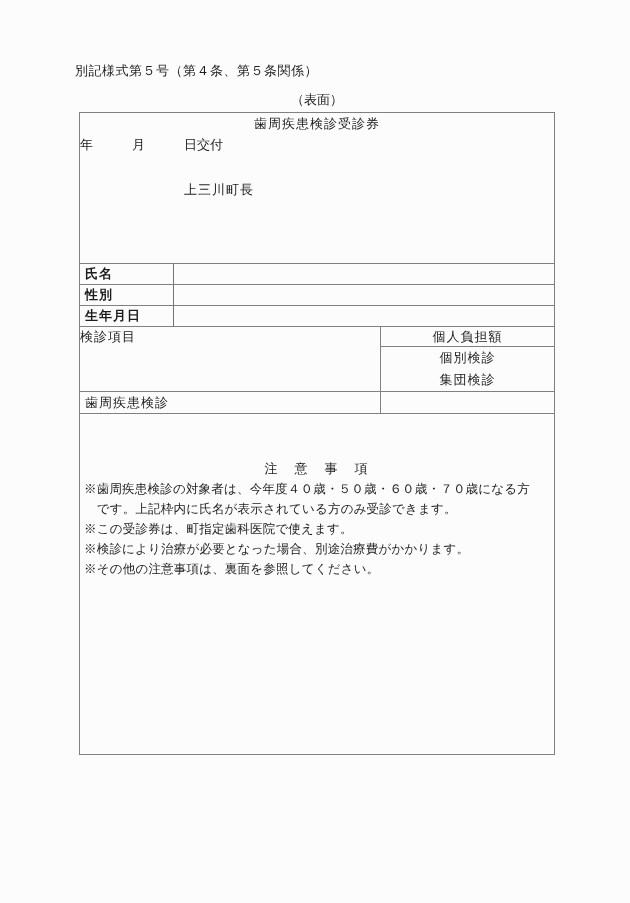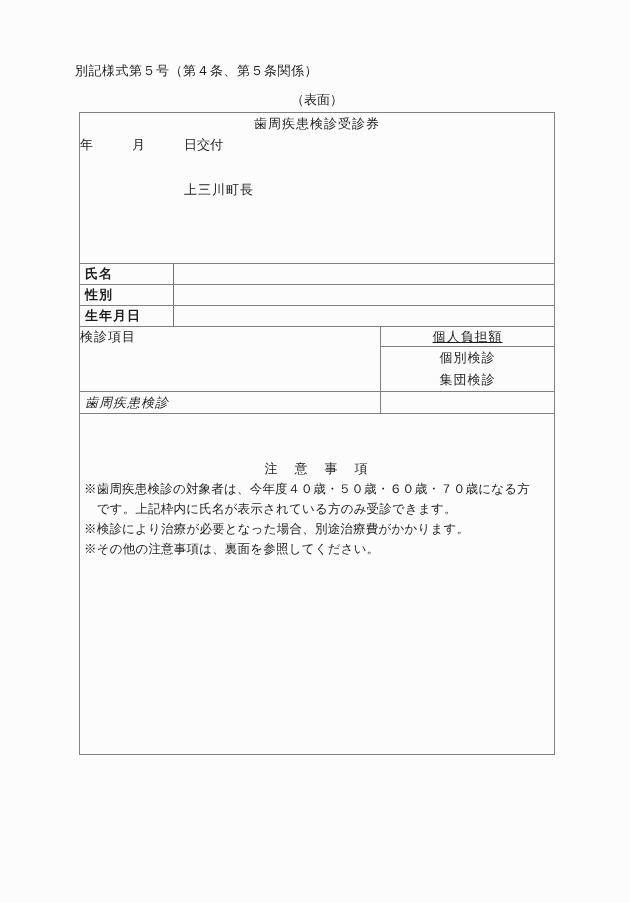--- a/index.html
+++ b/index.html
@@ -102,33 +102,31 @@
     flex: 1;
     display: flex;
     flex-direction: column;
   }
   .copay-header {
     height: 20px;
     border-bottom: 1px solid #808080;
     text-align: center;
     line-height: 19px;
     letter-spacing: 1px;
-    text-decoration: underline;
   }
   .copay-type {
     height: 22px;
     text-align: center;
     line-height: 22px;
     letter-spacing: 1px;
   }
   .perio-row {
     height: 22px;
     border-bottom: 1px solid #808080;
     display: flex;
-    font-style: italic;
   }
   .perio-label {
     width: 301px;
     border-right: 1px solid #808080;
     padding-left: 5px;
     line-height: 21px;
     letter-spacing: 1px;
   }
   .perio-fee {
     flex: 1;
@@ -188,17 +186,18 @@
 
   <div class="perio-row">
     <div class="perio-label">歯周疾患検診</div>
     <div class="perio-fee"></div>
   </div>
 
   <div class="notes">
     <div class="notes-heading">注　意　事　項</div>
     <div class="note-line">※歯周疾患検診の対象者は、今年度４０歳・５０歳・６０歳・７０歳になる方</div>
     <div class="note-line">　です。上記枠内に氏名が表示されている方のみ受診できます。</div>
+    <div class="note-line">※この受診券は、町指定歯科医院で使えます。</div>
     <div class="note-line">※検診により治療が必要となった場合、別途治療費がかかります。</div>
     <div class="note-line">※その他の注意事項は、裏面を参照してください。</div>
   </div>
 
 </div>
 
 </body></html>

